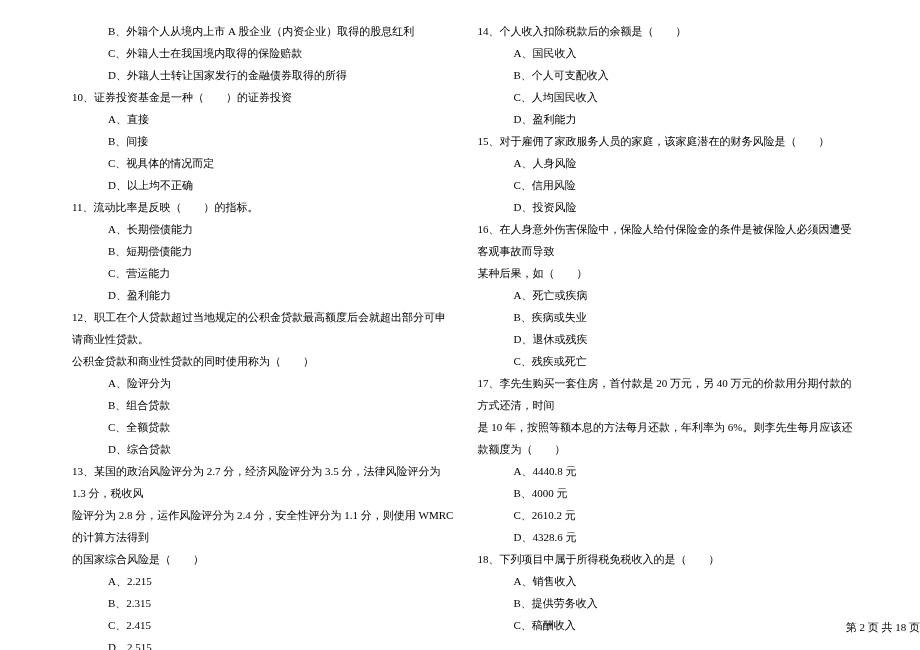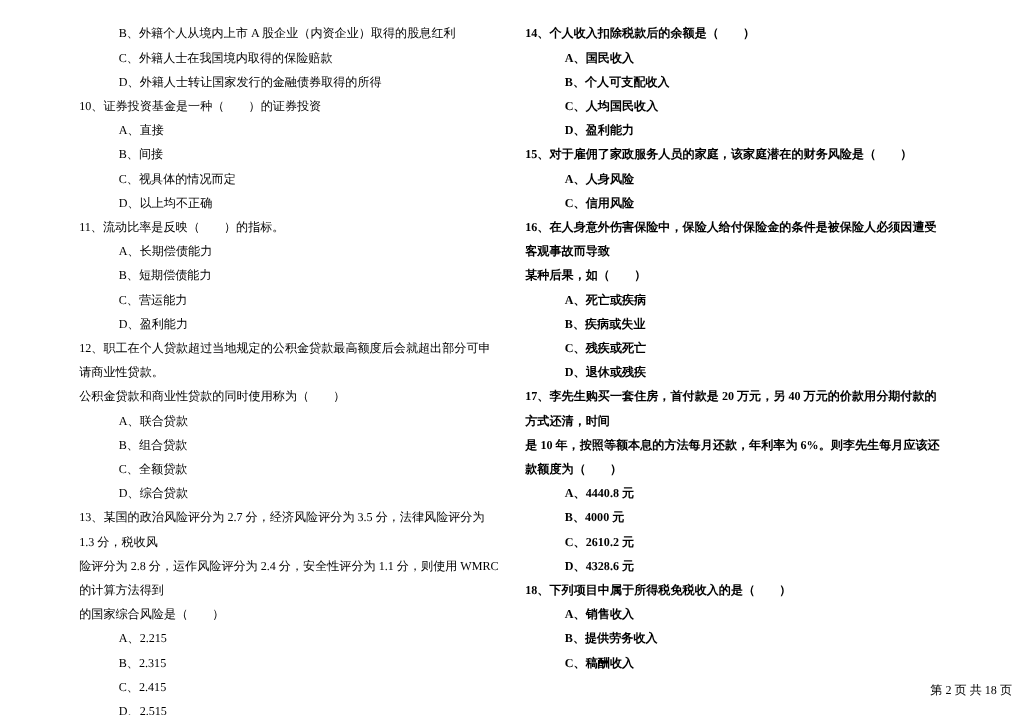--- a/index.html
+++ b/index.html
@@ -26,21 +26,20 @@
       flex: 1;
       padding: 0 15px;
     }
     .column-left {
       padding-left: 60px;
       padding-right: 10px;
     }
     .column-right {
       padding-left: 10px;
       padding-right: 30px;
-      font-weight: bold;
     }
     .option {
       margin-left: 18px;
       line-height: 2.0;
       white-space: nowrap;
     }
     .question {
       line-height: 2.0;
       margin-left: -18px;
     }
@@ -66,21 +65,21 @@
     <div class="option">D、以上均不正确</div>
 
     <div class="question">11、流动比率是反映（　　）的指标。</div>
     <div class="option">A、长期偿债能力</div>
     <div class="option">B、短期偿债能力</div>
     <div class="option">C、营运能力</div>
     <div class="option">D、盈利能力</div>
 
     <div class="question">12、职工在个人贷款超过当地规定的公积金贷款最高额度后会就超出部分可申请商业性贷款。</div>
     <div class="question">公积金贷款和商业性贷款的同时使用称为（　　）</div>
-    <div class="option">A、联合贷款</div>
+    <div class="option">A、险评分为</div>
     <div class="option">B、组合贷款</div>
     <div class="option">C、全额贷款</div>
     <div class="option">D、综合贷款</div>
 
     <div class="question">13、某国的政治风险评分为 2.7 分，经济风险评分为 3.5 分，法律风险评分为 1.3 分，税收风</div>
     <div class="question">险评分为 2.8 分，运作风险评分为 2.4 分，安全性评分为 1.1 分，则使用 WMRC 的计算方法得到</div>
     <div class="question">的国家综合风险是（　　）</div>
     <div class="option">A、2.215</div>
     <div class="option">B、2.315</div>
     <div class="option">C、2.415</div>
@@ -90,27 +89,28 @@
   <div class="column column-right">
     <div class="question">14、个人收入扣除税款后的余额是（　　）</div>
     <div class="option">A、国民收入</div>
     <div class="option">B、个人可支配收入</div>
     <div class="option">C、人均国民收入</div>
     <div class="option">D、盈利能力</div>
 
     <div class="question">15、对于雇佣了家政服务人员的家庭，该家庭潜在的财务风险是（　　）</div>
     <div class="option">A、人身风险</div>
     <div class="option">C、信用风险</div>
+    <div class="option">D、投资风险</div>
 
     <div class="question">16、在人身意外伤害保险中，保险人给付保险金的条件是被保险人必须因遭受客观事故而导致</div>
     <div class="question">某种后果，如（　　）</div>
     <div class="option">A、死亡或疾病</div>
     <div class="option">B、疾病或失业</div>
+    <div class="option">D、退休或残疾</div>
     <div class="option">C、残疾或死亡</div>
-    <div class="option">D、退休或残疾</div>
 
     <div class="question">17、李先生购买一套住房，首付款是 20 万元，另 40 万元的价款用分期付款的方式还清，时间</div>
     <div class="question">是 10 年，按照等额本息的方法每月还款，年利率为 6%。则李先生每月应该还款额度为（　　）</div>
     <div class="option">A、4440.8 元</div>
     <div class="option">B、4000 元</div>
     <div class="option">C、2610.2 元</div>
     <div class="option">D、4328.6 元</div>
 
     <div class="question">18、下列项目中属于所得税免税收入的是（　　）</div>
     <div class="option">A、销售收入</div>

